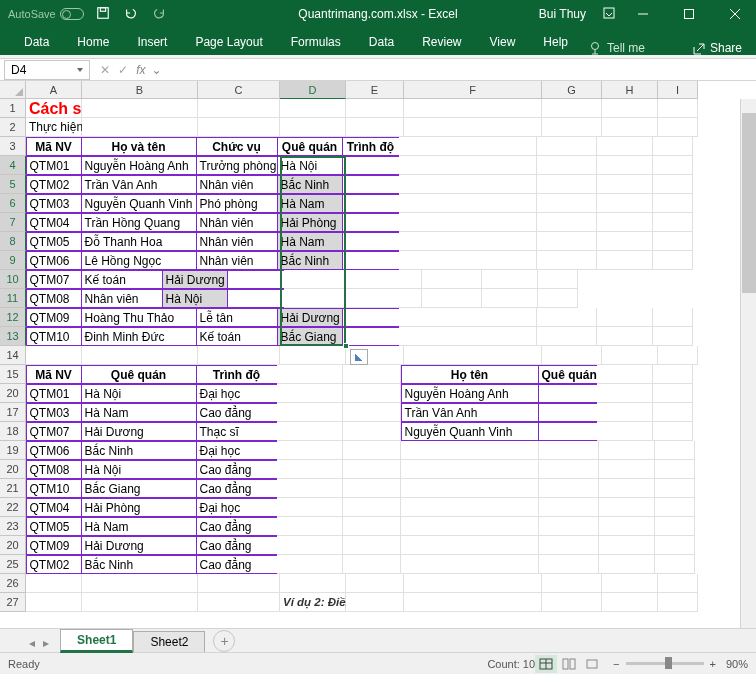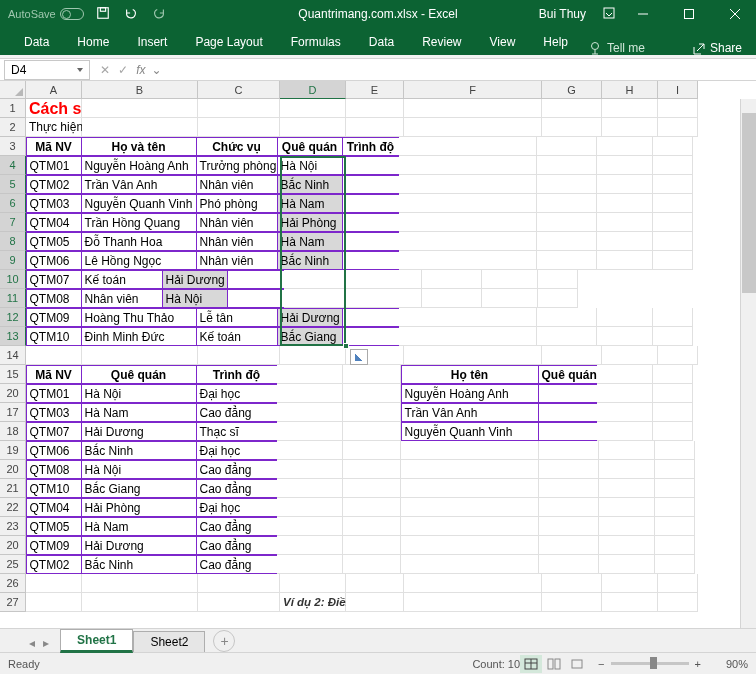--- a/index.html
+++ b/index.html
@@ -539,15 +539,15 @@
     <div class="viewbtn">
         <svg width="14" height="12" viewBox="0 0 14 12">
           <rect x="2" y="2" width="10" height="8" fill="none" stroke="#888"></rect>
         </svg>
       </div>
   </div>
   <div class="zoomctrl">
     <span>−</span>
     <div class="zoomslider"></div>
     <span>+</span>
-    <span style="margin-left:19px">90%</span>
+    <span style="margin-left:4px">90%</span>
   </div>
 </div>
 
 </body></html>

